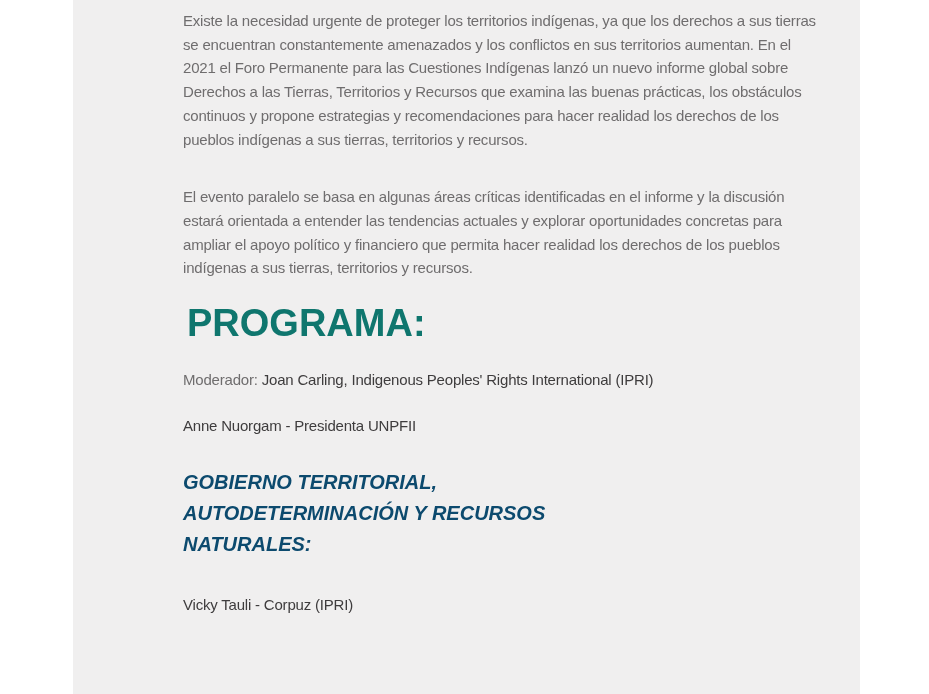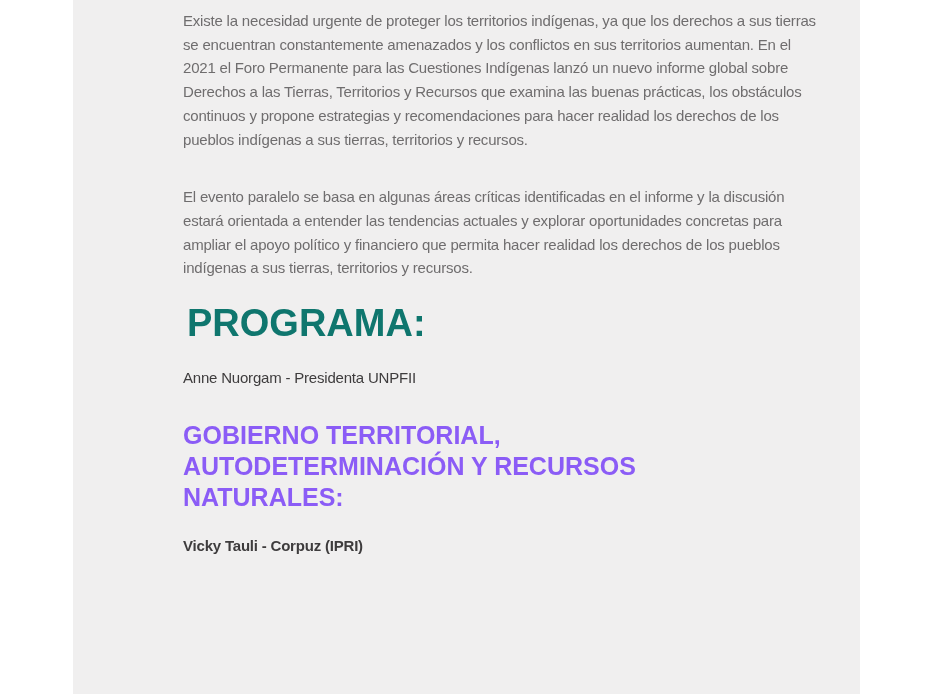--- a/index.html
+++ b/index.html
@@ -47,42 +47,44 @@
     font-size: 38px;
     line-height: 42px;
     font-weight: 800;
     letter-spacing: 0;
     color: #0f766e;
   }
   .moderator { margin: 24px 0 0 0; }
   .session-1 { margin: 22px 0 0 0; }
   .h2 {
     margin: 30px 0 0 0;
-    font-size: 25px;
+    font-size: 20px;
     line-height: 31px;
     font-weight: 800;
     letter-spacing: 0;
-    color: #8b5cf6;
+    color: #0c4a6e;
     max-width: 470px;
+    font-style: italic;
   }
-  .session-2 { margin: 21px 0 0 0; font-weight: bold; }
+  .session-2 { margin: 33px 0 0 0; }
 </style>
 </head>
 <body>
 
 <div class="page">
   <div class="panel">
     <div class="column">
 
       <p class="body p1">Existe la necesidad urgente de proteger los territorios indígenas, ya que los derechos a sus tierras se encuentran constantemente amenazados y los conflictos en sus territorios aumentan. En el 2021 el Foro Permanente para las Cuestiones Indígenas lanzó un nuevo informe global sobre Derechos a las Tierras, Territorios y Recursos que examina las buenas prácticas, los obstáculos continuos y propone estrategias y recomendaciones para hacer realidad los derechos de los pueblos indígenas a sus tierras, territorios y recursos.</p>
 
       <p class="body p2">El evento paralelo se basa en algunas áreas críticas identificadas en el informe y la discusión estará orientada a entender las tendencias actuales y explorar oportunidades concretas para ampliar el apoyo político y financiero que permita hacer realidad los derechos de los pueblos indígenas a sus tierras, territorios y recursos.</p>
 
       <h1 class="h1">PROGRAMA:</h1>
 
+      <p class="body moderator"><span>Moderador: </span><span class="dark">Joan Carling, Indigenous Peoples' Rights International (IPRI)</span></p>
 
       <div class="session-1">
         <p class="body dark">Anne Nuorgam - Presidenta UNPFII</p>
       </div>
 
       <h2 class="h2">GOBIERNO TERRITORIAL, AUTODETERMINACIÓN Y RECURSOS NATURALES:</h2>
 
       <div class="session-2">
         <p class="body dark">Vicky Tauli - Corpuz (IPRI)</p>
       </div>

